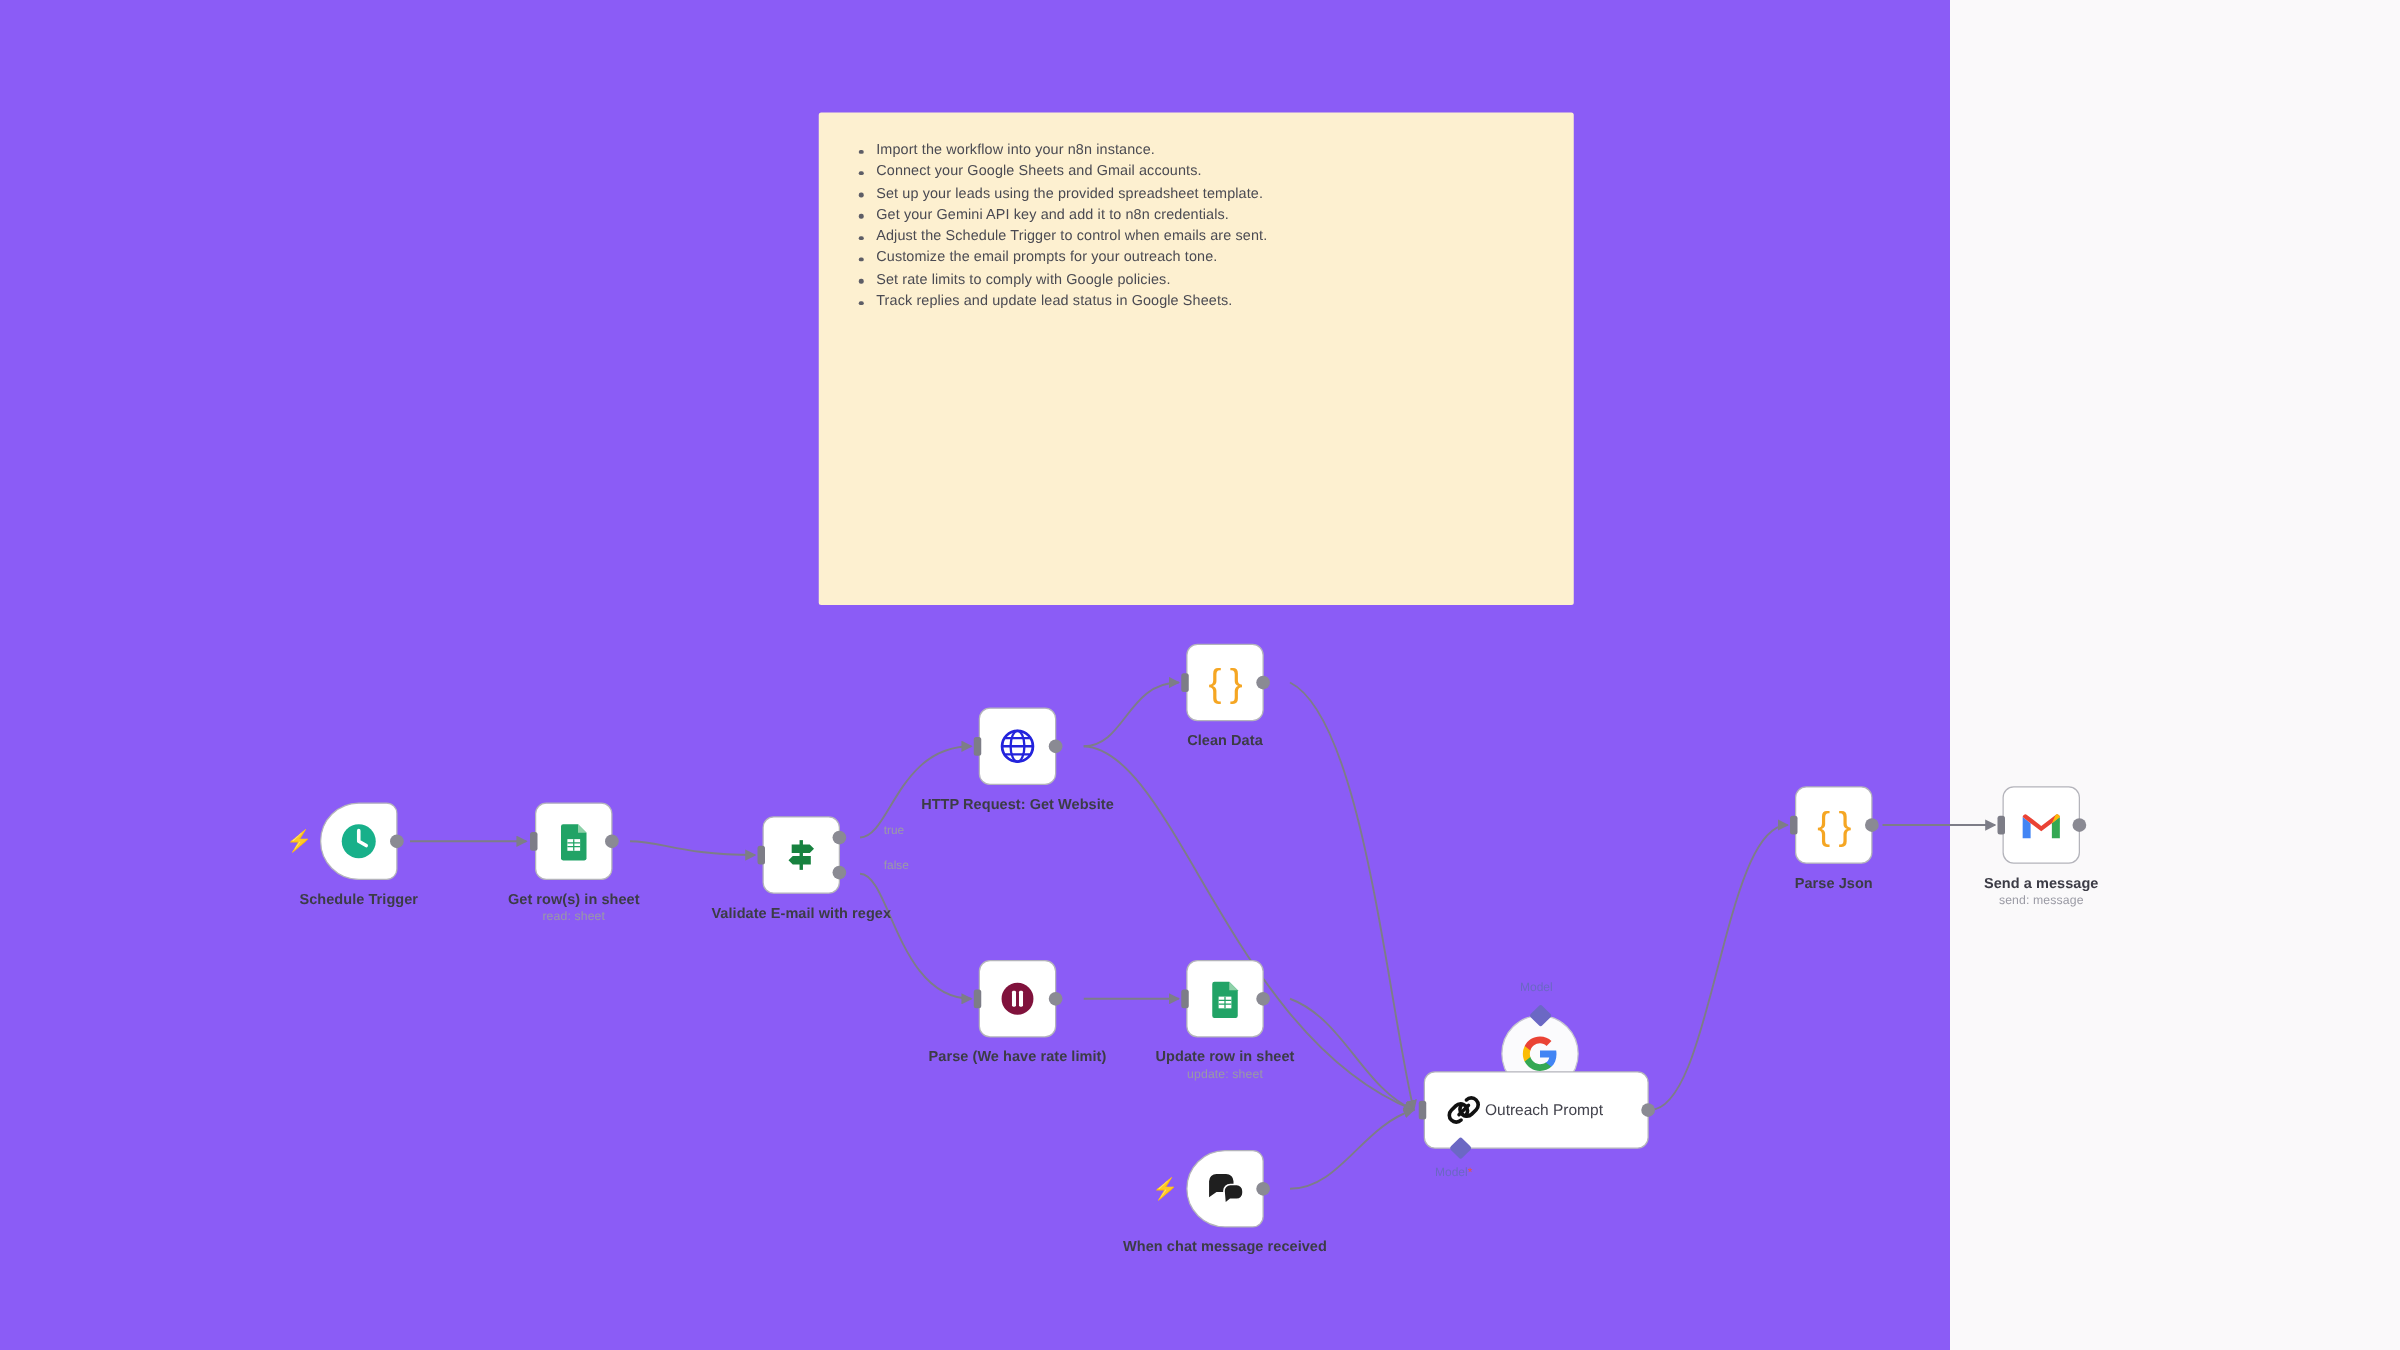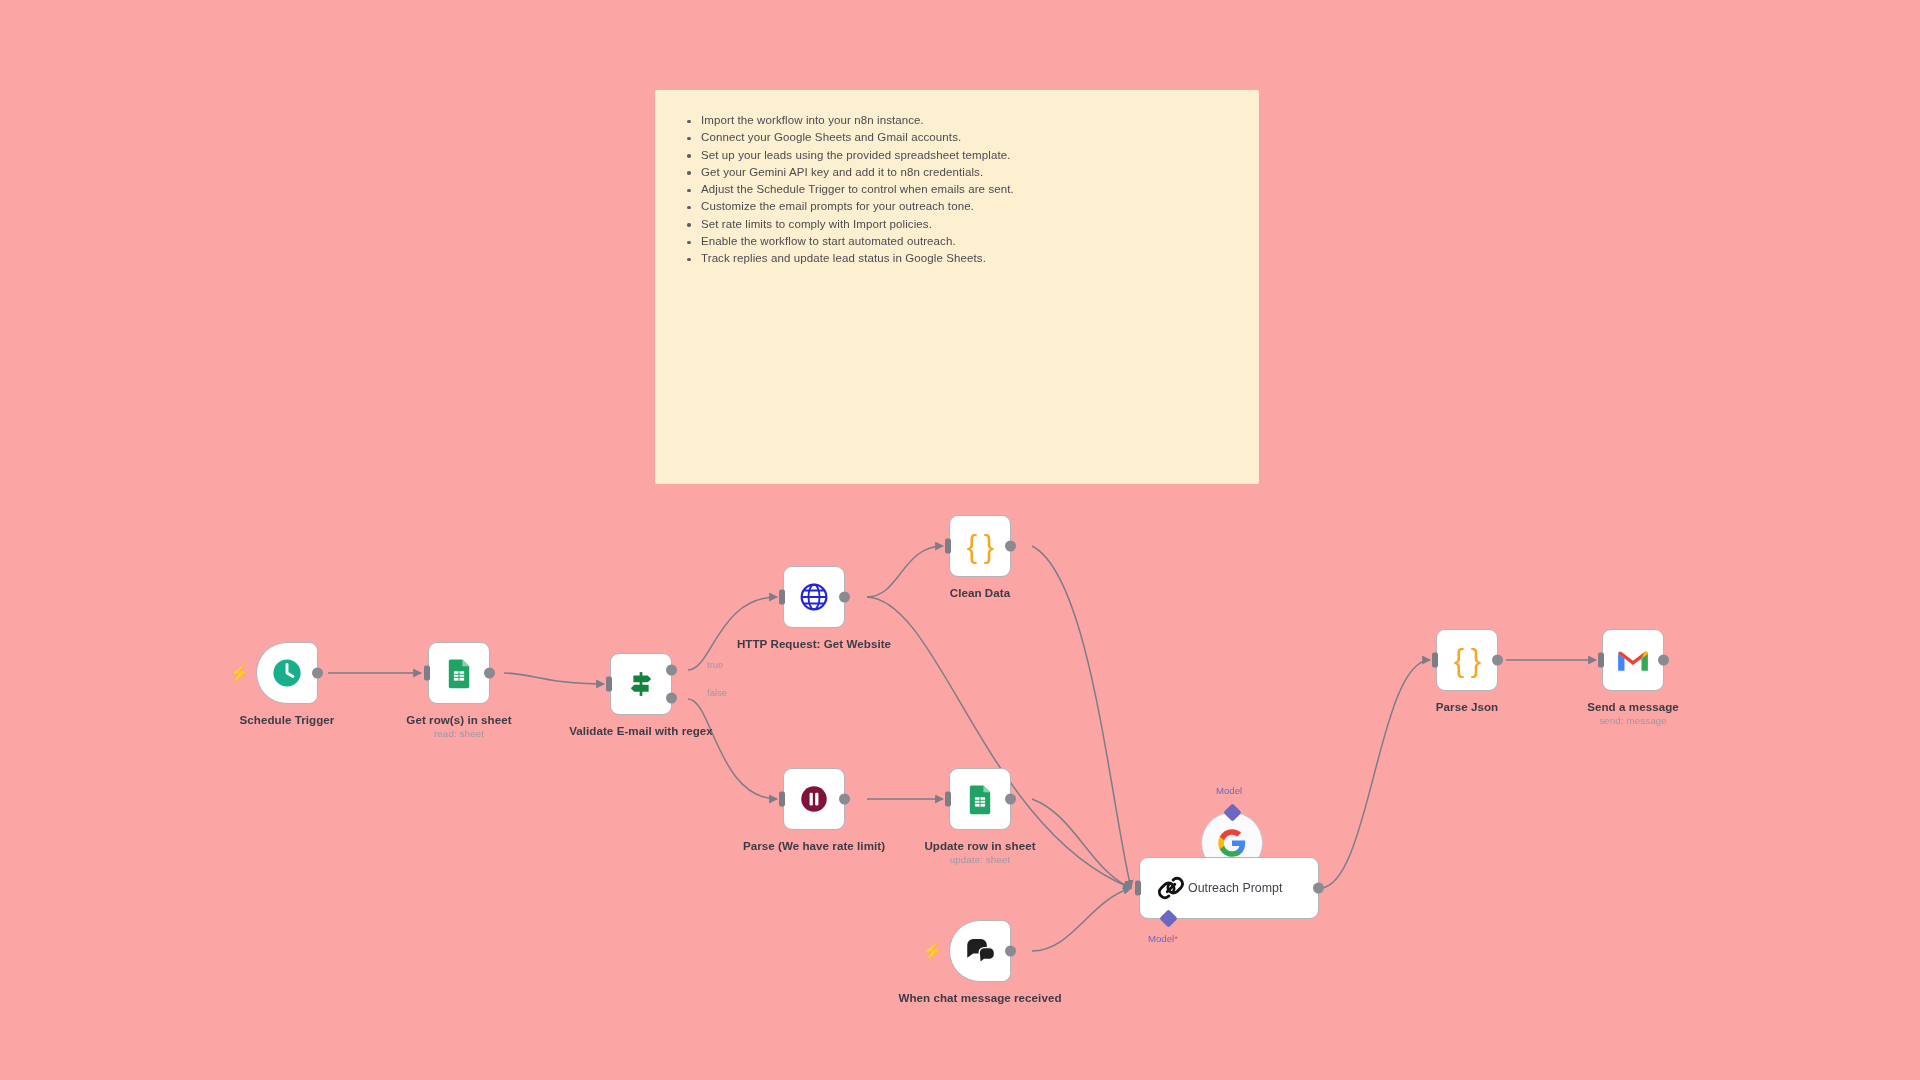--- a/index.html
+++ b/index.html
@@ -2,21 +2,21 @@
 <html><head>
 <meta charset="utf-8">
 <style>
   * { box-sizing: border-box; margin: 0; padding: 0; }
   html, body {
     width: 1920px; height: 1080px;
     background: #faf9fa;
     font-family: "Liberation Sans", sans-serif;
     overflow: hidden;
   }
-  #canvas { position: relative; width: 1920px; height: 1080px; background: #fca5a5; }
+  #canvas { position: relative; width: 1560px; height: 1080px; background: #8b5cf6; }
 
   
   .sticky {
     position: absolute;
     background: #fdf0d0;
     border-radius: 2px;
     padding: 22px 28px;
   }
   .sticky ul { list-style: none; }
   .sticky li {
@@ -139,22 +139,21 @@
 <div id="canvas">
 
   <div class="sticky" style="left:655px; top:90px; width:604px; height:394px;">
     <ul>
       <li>Import the workflow into your n8n instance.</li>
       <li>Connect your Google Sheets and Gmail accounts.</li>
       <li>Set up your leads using the provided spreadsheet template.</li>
       <li>Get your Gemini API key and add it to n8n credentials.</li>
       <li>Adjust the Schedule Trigger to control when emails are sent.</li>
       <li>Customize the email prompts for your outreach tone.</li>
-      <li>Set rate limits to comply with Import policies.</li>
-      <li>Enable the workflow to start automated outreach.</li>
+      <li>Set rate limits to comply with Google policies.</li>
       <li>Track replies and update lead status in Google Sheets.</li>
     </ul>
   </div>
 
   <svg id="edges">
     <defs>
       <marker id="arw" viewBox="0 0 8 8" refX="7" refY="4" markerWidth="6" markerHeight="6" orient="auto">
         <path d="M0,0 L8,4 L0,8 Z" fill="#7d7d87"></path>
       </marker>
     </defs>

